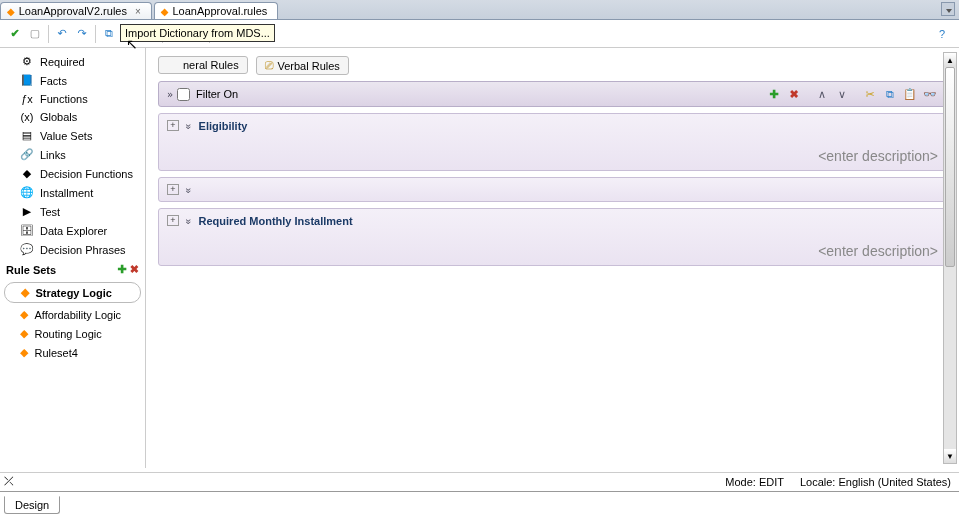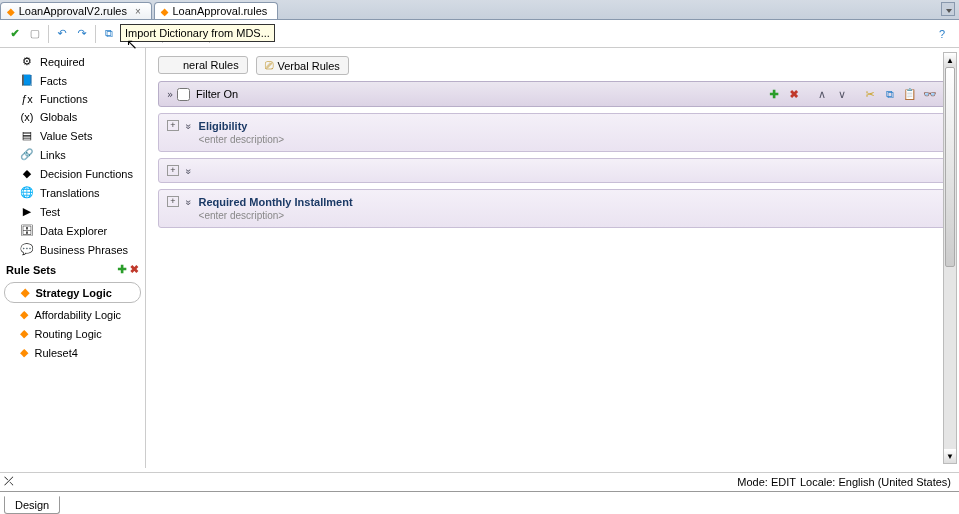--- a/index.html
+++ b/index.html
@@ -43,28 +43,28 @@
 .filter-row { background: linear-gradient(#ebe6f0, #dcd3e5); border: 1px solid #b8aec8; border-radius: 3px; padding: 4px 8px; display: flex; align-items: center; justify-content: space-between; margin: 0 8px 6px 8px; }
 .filter-left { display: flex; align-items: center; gap: 6px; }
 .filter-right { display: flex; align-items: center; gap: 4px; }
 .fr-btn { width: 16px; height: 16px; display: inline-flex; align-items: center; justify-content: center; cursor: pointer; }
 
 .rule-item { background: linear-gradient(#f4f0f8, #eae3f1); border: 1px solid #c8bed6; border-radius: 3px; margin: 0 8px 6px 8px; padding: 6px 8px; display: flex; align-items: flex-start; gap: 8px; }
 .rule-expand { width: 12px; text-align: center; cursor: pointer; color: #444; border: 1px solid #999; font-size: 9px; line-height: 9px; }
 .rule-chevs { color: #556; font-size: 10px; letter-spacing: -2px; }
 .rule-body { flex: 1; }
 .rule-title { font-weight: bold; color: #1b3a66; }
-.rule-desc { color: #888; font-size: 10px; margin-top: 2px; }
+.rule-desc { color: #888; font-size: 14px; margin-top: 16px; text-align: right; }
 
 .scrollbar { position: absolute; right: 2px; top: 4px; bottom: 4px; width: 14px; background: #e5e5e5; border: 1px solid #bbb; }
 .scroll-up, .scroll-dn { height: 14px; background: linear-gradient(#fff,#ddd); display: flex; align-items: center; justify-content: center; font-size: 8px; cursor: pointer; }
 .scroll-dn { position: absolute; bottom: 0; left: 0; right: 0; }
 .scroll-thumb { position: absolute; top: 14px; left: 1px; right: 1px; height: 200px; background: linear-gradient(#fff,#ccc); border: 1px solid #aaa; border-radius: 2px; }
 
-.status { position: absolute; bottom: 24px; left: 0; right: 0; height: 18px; border-top: 1px solid #ccc; display: flex; justify-content: flex-end; align-items: center; padding: 0 8px; gap: 4px; font-size: 11px; background: #fff; }
+.status { position: absolute; bottom: 24px; left: 0; right: 0; height: 18px; border-top: 1px solid #ccc; display: flex; justify-content: flex-end; align-items: center; padding: 0 8px; gap: 16px; font-size: 11px; background: #fff; }
 .footer-tab { position: absolute; bottom: 0; left: 4px; background: #fff; border: 1px solid #999; border-top: 1px solid #fff; padding: 2px 10px; border-radius: 0 0 3px 3px; }
 .footer-bar { position: absolute; bottom: 22px; left: 0; right: 0; border-top: 1px solid #999; }
 .broken-link { position: absolute; bottom: 26px; left: 4px; font-size: 12px; }
 
 .chev-dbl { font-family: monospace; font-size: 10px; color: #445; letter-spacing: -2px; }
 </style>
 </head>
 <body>
 
 <div class="tabbar">
@@ -130,33 +130,33 @@
         <div class="side-item">
           <span class="si-icon">🔗</span>
           <span>Links</span>
         </div>
         <div class="side-item">
           <span class="si-icon">◆</span>
           <span>Decision Functions</span>
         </div>
         <div class="side-item">
           <span class="si-icon">🌐</span>
-          <span>Translations</span>
+          <span>Installment</span>
         </div>
         <div class="side-item">
           <span class="si-icon">▶</span>
           <span>Test</span>
         </div>
         <div class="side-item">
           <span class="si-icon">🗄</span>
           <span>Data Explorer</span>
         </div>
         <div class="side-item">
           <span class="si-icon">💬</span>
-          <span>Business Phrases</span>
+          <span>Decision Phrases</span>
         </div>
       </div>
 
     <div class="rulesets-hdr">
       <span>Rule Sets</span>
       <span class="hdr-actions">
         <span class="plus-icon">✚</span>
         <span class="del-icon">✖</span>
       </span>
     </div>

